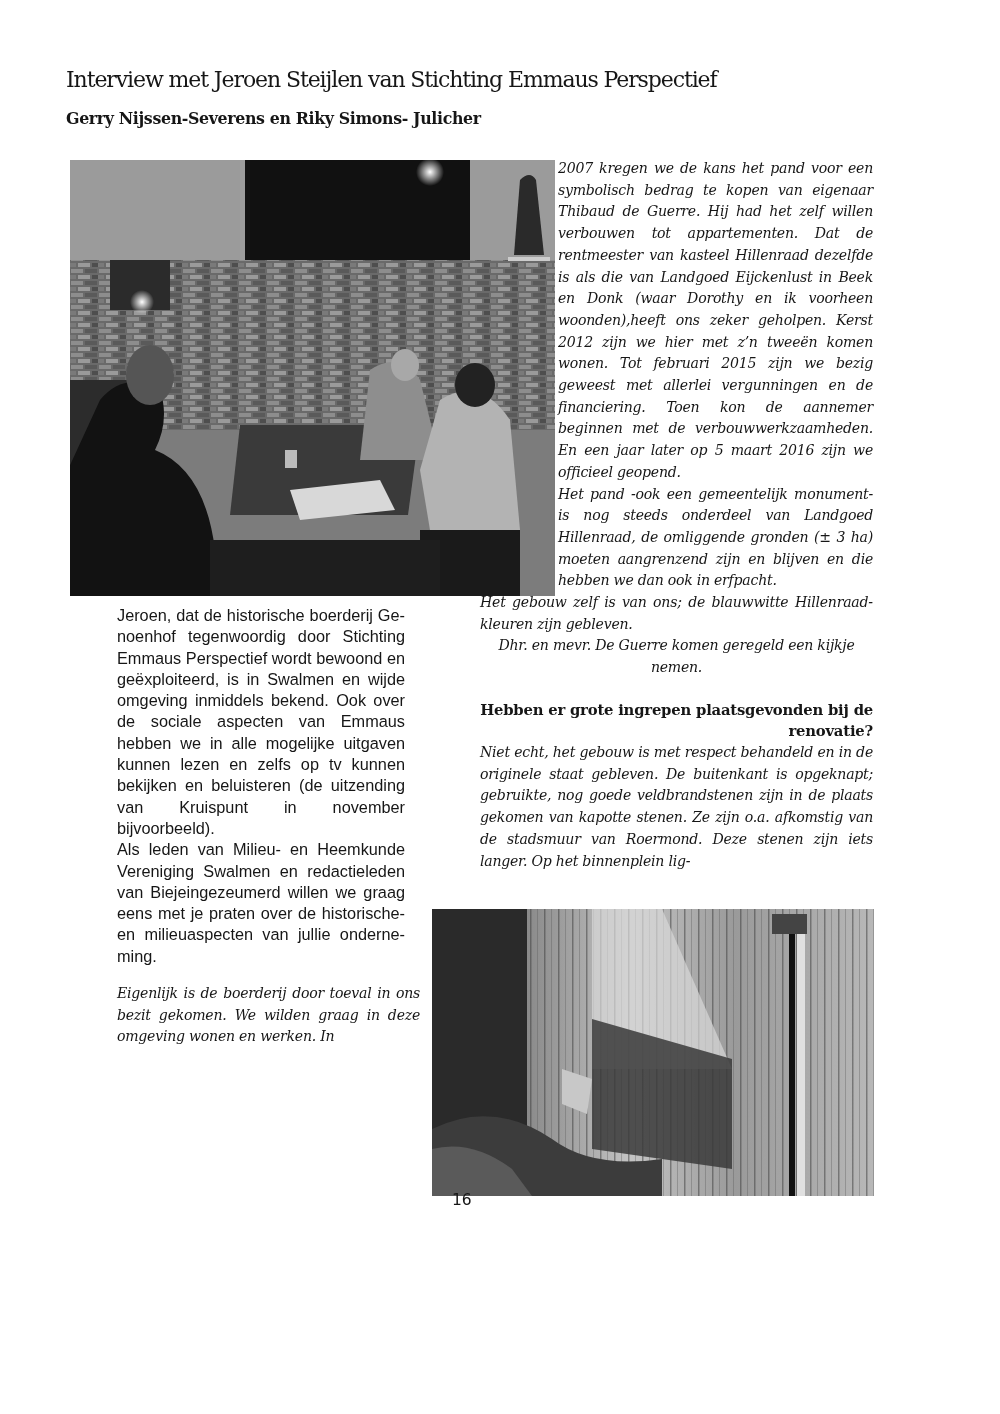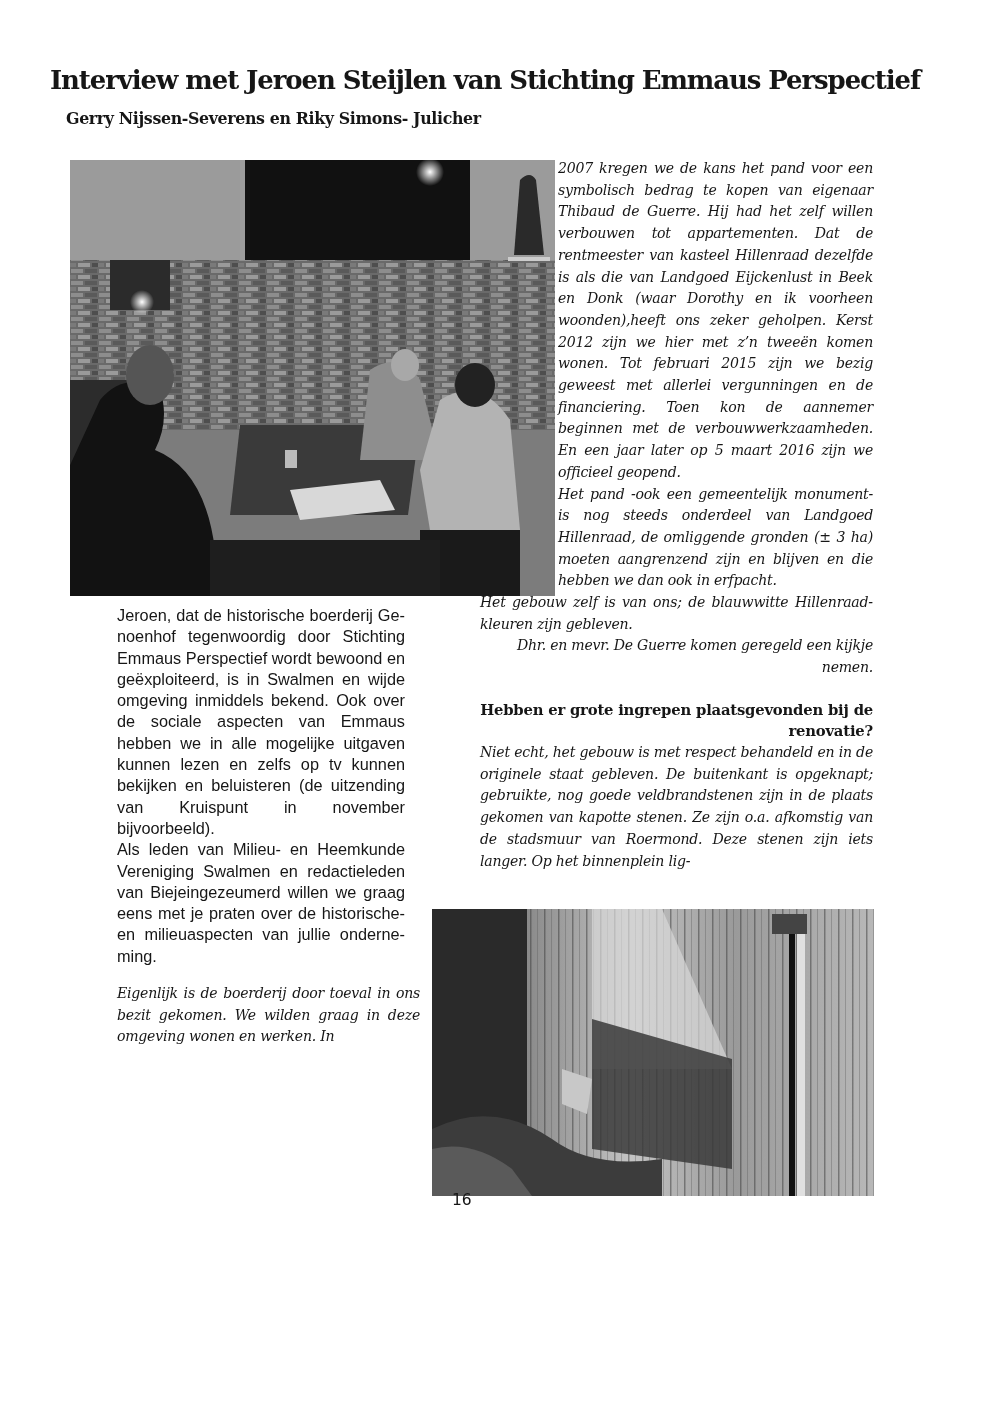--- a/index.html
+++ b/index.html
@@ -1,20 +1,20 @@
 <!DOCTYPE html>
 <html><head>
 <meta charset="utf-8">
 <style>
   html, body { margin: 0; padding: 0; background: #ffffff; }
   body { width: 1000px; height: 1414px; position: relative; overflow: hidden; color: #161616; }
   .abs { position: absolute; }
   .title {
-    left: 50px; top: 62px; width: 860px;
-    font-family: "DejaVu Serif", serif; font-weight: bold; font-size: 26px;
+    left: 66px; top: 62px; width: 860px;
+    font-family: "DejaVu Serif", serif; font-weight: normal; font-size: 22px;
     letter-spacing: -1.1px; line-height: 36px; white-space: nowrap;
   }
   .authors {
     left: 66px; top: 107px; width: 700px;
     font-family: "DejaVu Serif", serif; font-weight: bold; font-size: 15.8px;
     letter-spacing: -0.35px; line-height: 24px; white-space: nowrap;
   }
   .col {
     font-family: "DejaVu Serif", serif; font-size: 14.1px; line-height: 21.7px;
     text-align: justify; hyphens: manual;
@@ -81,21 +81,21 @@
     <rect x="350" y="370" width="100" height="66" fill="#1a1a1a"></rect>
     <rect x="140" y="380" width="230" height="56" fill="#1e1e1e"></rect>
   </svg>
 </div>
 
 <div class="abs col it" style="left:480px; top:158px; width:393px;">
   <div class="wrap-right-top" aria-hidden="true"></div>
   <p>2007 kregen we de kans het pand voor een symbolisch bedrag te kopen van ei­genaar Thibaud de Guerre. Hij had het zelf willen verbouwen tot appartementen. Dat de rentmeester van kasteel Hillenraad dezelfde is als die van Landgoed Eijcken­lust in Beek en Donk (waar Dorothy en ik voorheen woonden),heeft ons zeker ge­holpen. Kerst 2012 zijn we hier met z’n tweeën komen wonen. Tot februari 2015 zijn we bezig geweest met allerlei vergun­ningen en de financiering. Toen kon de aannemer beginnen met de verbouwwerk­zaamheden. En een jaar later op 5 maart 2016 zijn we officieel geopend.</p>
   <p>Het pand -ook een gemeentelijk monu­ment- is nog steeds onderdeel van Land­goed Hillenraad, de omliggende gronden (± 3 ha) moeten aangrenzend zijn en blij­ven en die hebben we dan ook in erfpacht.</p>
   <p>Het gebouw zelf is van ons; de blauwwitte Hillenraad­kleuren zijn gebleven.</p>
-  <p style="text-align:right;">Dhr. en mevr. De Guerre komen geregeld een kijkje nemen.</p>
+  <p style="text-align:center;">Dhr. en mevr. De Guerre komen geregeld een kijkje nemen.</p>
   <div class="gap"></div>
   <p class="q" style="font-style:normal; letter-spacing:-0.2px; text-align:right;">Hebben er grote ingrepen plaatsgevonden bij de renovatie?</p>
   <p>Niet echt, het gebouw is met respect behandeld en in de originele staat gebleven. De buitenkant is op­geknapt; gebruikte, nog goede veldbrandstenen zijn in de plaats gekomen van kapotte stenen. Ze zijn o.a. afkomstig van de stadsmuur van Roermond. Deze stenen zijn iets langer. Op het binnenplein lig-</p>
 </div>
 
 <div class="abs" style="left:117px; top:605px; width:344px;">
   <div class="sans">
     <div class="wrap-left-bottom" aria-hidden="true"></div>
     <p>Jeroen, dat de historische boerderij Ge­noenhof tegenwoordig door Stichting Emmaus Perspectief wordt bewoond en geëxploiteerd, is in Swalmen en wijde omgeving inmiddels bekend. Ook over de sociale aspecten van Emmaus hebben we in alle mogelijke uitgaven kunnen lezen en zelfs op tv kunnen bekijken en beluisteren (de uitzending van Kruispunt in november bijvoorbeeld).</p>
     <p>Als leden van Milieu- en Heemkunde Ver­eniging Swalmen en redactieleden van Biejeingezeumerd willen we graag eens met je praten over de historische- en milieuaspecten van jullie onderne­ming.</p>

